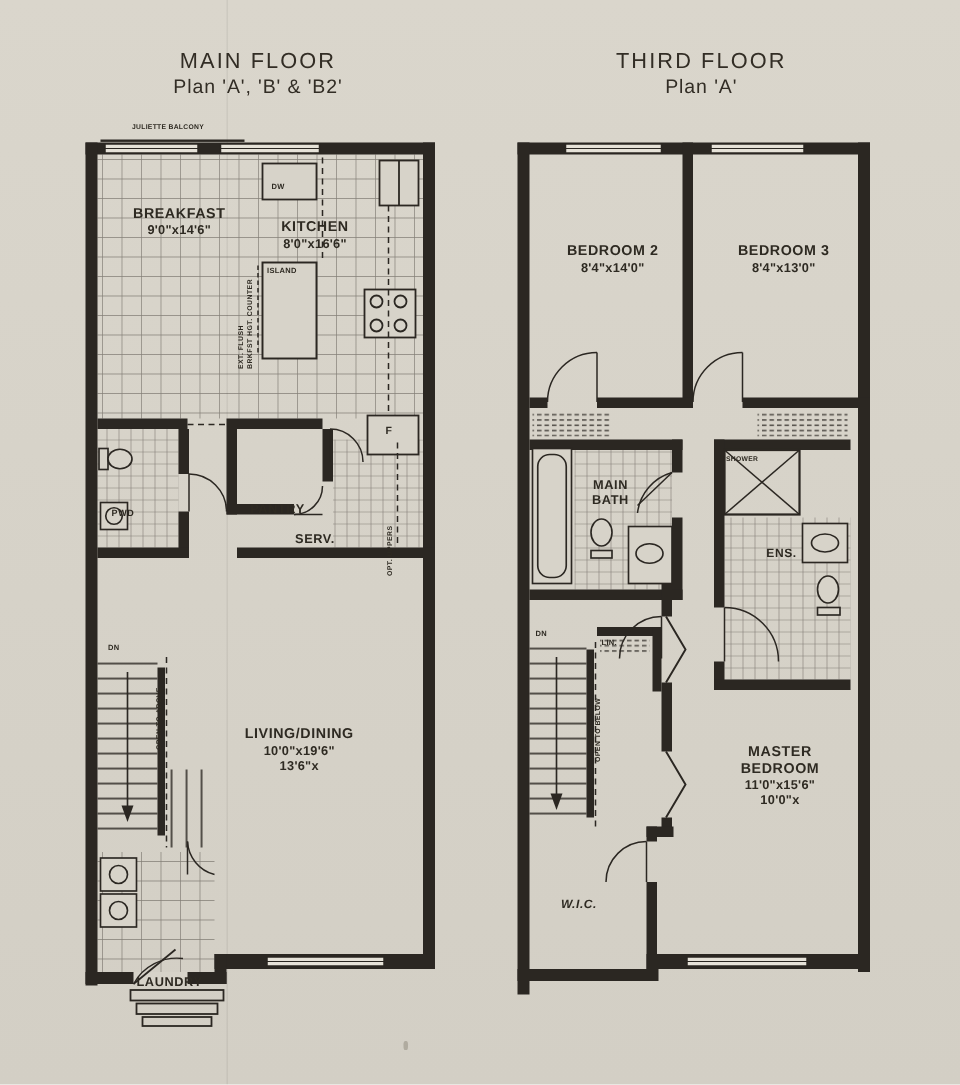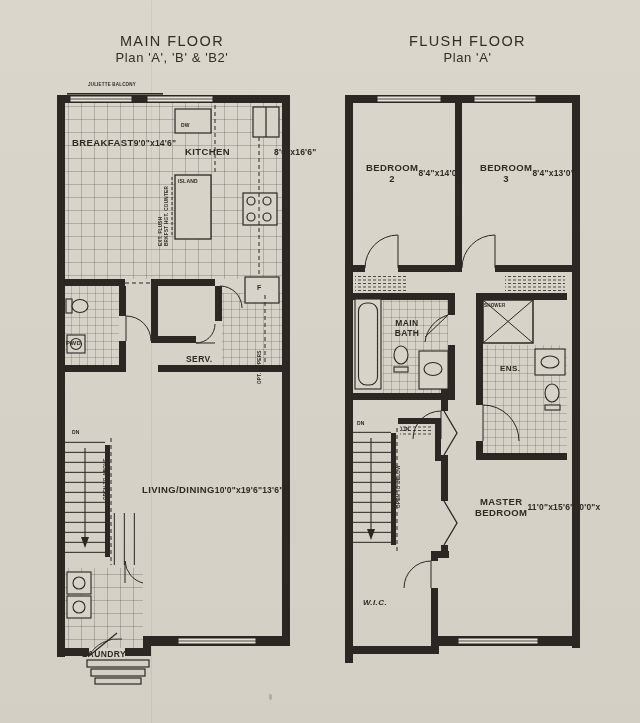--- a/index.html
+++ b/index.html
@@ -2,21 +2,21 @@
 <html><head>
 <meta charset="utf-8">
 <style>
   html,body{margin:0;padding:0;}
   body{width:640px;height:723px;font-family:"Liberation Sans",sans-serif;}
   .page{position:relative;width:640px;height:723px;overflow:hidden;
         background:linear-gradient(180deg,#dad6cc 0%,#d6d2c8 55%,#d3cfc5 100%);color:#2b2722;}
   .crease{position:absolute;top:0;width:1px;height:723px;background:rgba(70,62,48,.08);}
   .speck{position:absolute;width:3px;height:6px;background:rgba(70,62,48,.25);border-radius:40%;}
   svg{position:absolute;overflow:visible;}
-  .lbl{position:absolute;display:flex;align-items:center;text-align:center;
+  .lbl{position:absolute;display:flex;flex-direction:column;align-items:center;text-align:center;
        color:#2e2a22;font-weight:700;font-size:9.5px;line-height:1.18;letter-spacing:.4px;white-space:pre-line;}
   .lbl .dims{font-size:8.5px;letter-spacing:.2px;}
   .title{position:absolute;display:flex;flex-direction:column;align-items:center;text-align:center;
          color:#322d25;font-weight:400;}
   .title .t1{font-size:14.5px;letter-spacing:1.4px;}
   .title .t2{font-size:13px;letter-spacing:.6px;margin-top:1px;}
   .tiny{font-size:5px;letter-spacing:.2px;font-weight:700;color:#2e2a22;position:absolute;white-space:nowrap;}
   .vwrap{position:absolute;display:flex;flex-direction:row;gap:1px;}
   .vlbl{writing-mode:vertical-rl;transform:rotate(180deg);font-size:4.6px;font-weight:700;
         letter-spacing:.3px;color:#2e2a22;white-space:nowrap;}
@@ -28,21 +28,21 @@
 <div class="page">
 
   <div class="crease" style="left:151px;"></div>
   <div class="speck" style="left:269px;top:694px;"></div>
 
   <div class="title" style="left:92px;top:33px;width:160px;">
     <span class="t1">MAIN FLOOR</span>
     <span class="t2">Plan 'A', 'B' &amp; 'B2'</span>
   </div>
   <div class="title" style="left:390px;top:33px;width:155px;">
-    <span class="t1">FLUSH FLOOR</span>
+    <span class="t1">THIRD FLOOR</span>
     <span class="t2">Plan 'A'</span>
   </div>
 
   <svg style="left:55px;top:93px;" width="237" height="600" viewBox="0 0 237 600">
     <defs>
       <pattern id="gridL" width="13" height="13" patternUnits="userSpaceOnUse">
         <path d="M13 0H0V13" fill="none" stroke="#2b2722" stroke-opacity=".5" stroke-width=".9"></path>
       </pattern>
       <pattern id="gridS" width="8" height="8" patternUnits="userSpaceOnUse">
         <path d="M8 0H0V8" fill="none" stroke="#2b2722" stroke-opacity=".5" stroke-width=".8"></path>
@@ -280,21 +280,21 @@
       <polygon points="24,436 32,436 28,447" fill="#2b2722"></polygon>
     </g>
   </svg>
 
   <div class="tiny" style="left:88px;top:82px;font-size:4.5px;">JULIETTE BALCONY</div>
 
   <div class="lbl" style="left:72px;top:137px;width:95px;">
     <span>BREAKFAST</span>
     <span class="dims">9'0"x14'6"</span>
   </div>
-  <div class="lbl" style="left:185px;top:146px;width:80px;gap:44px;">
+  <div class="lbl" style="left:170px;top:146px;width:80px;">
     <span>KITCHEN</span>
     <span class="dims">8'0"x16'6"</span>
   </div>
 
   <div class="tiny" style="left:181px;top:122px;">DW</div>
   <div class="tiny" style="left:178px;top:178px;">ISLAND</div>
 
   <div class="vwrap" style="left:158px;top:188px;height:58px;">
     <span class="vlbl">EXT. FLUSH</span>
     <span class="vlbl">BRKFST HGT. COUNTER</span>

